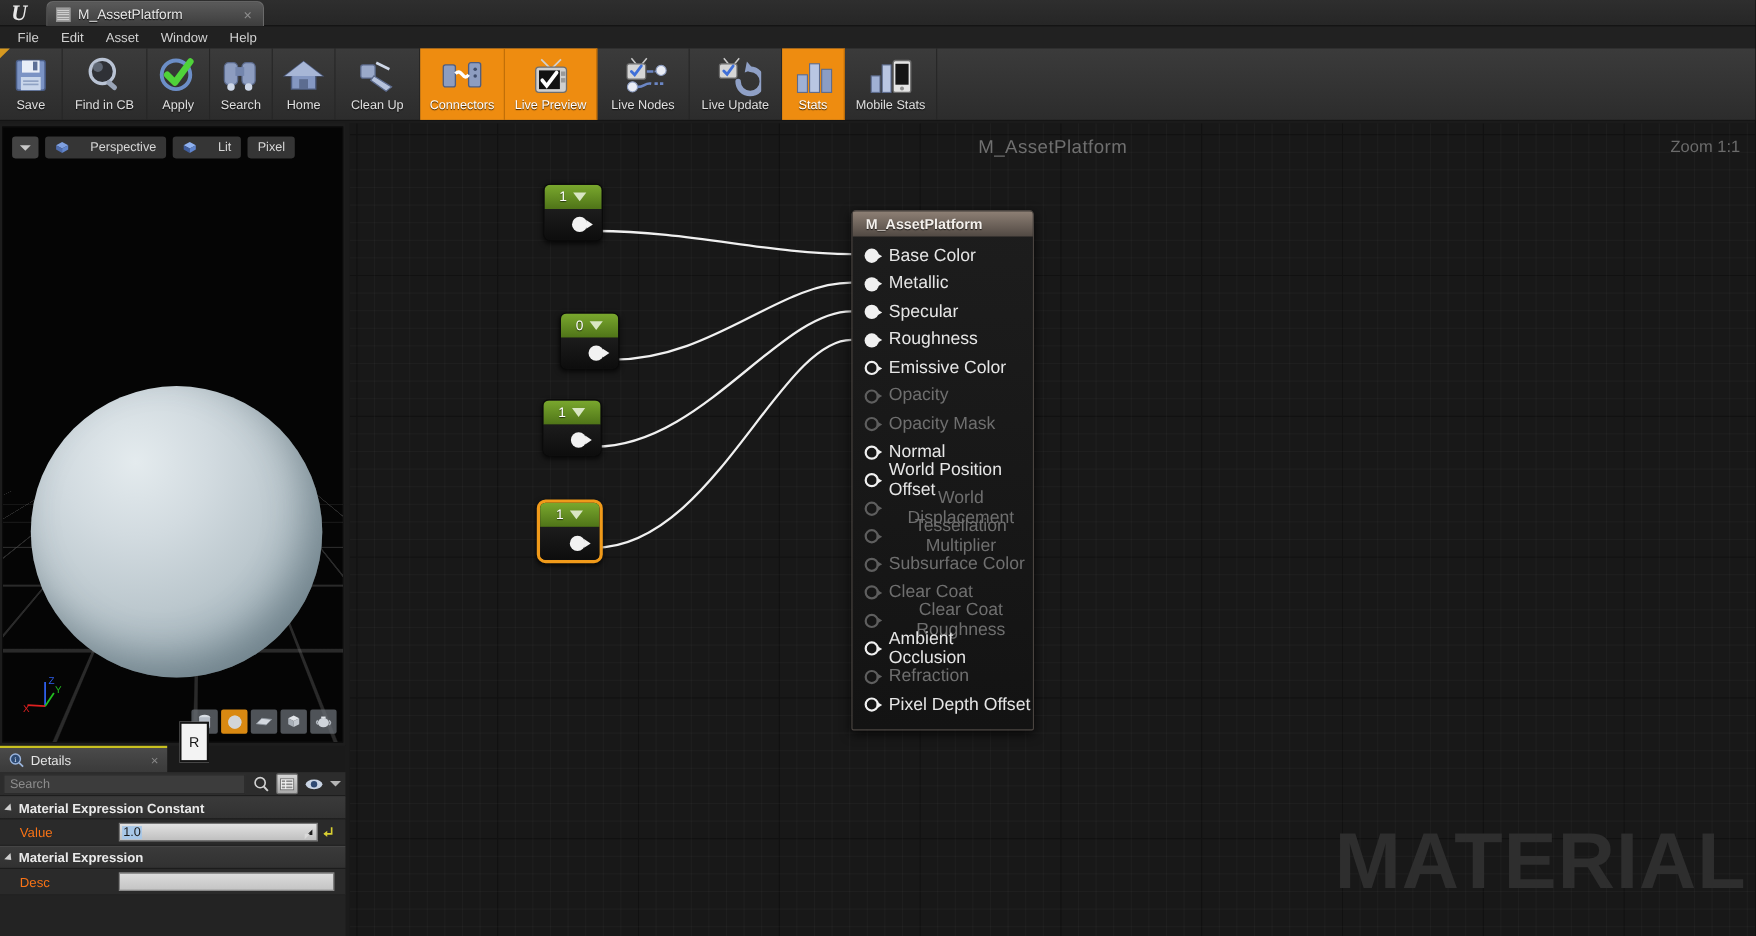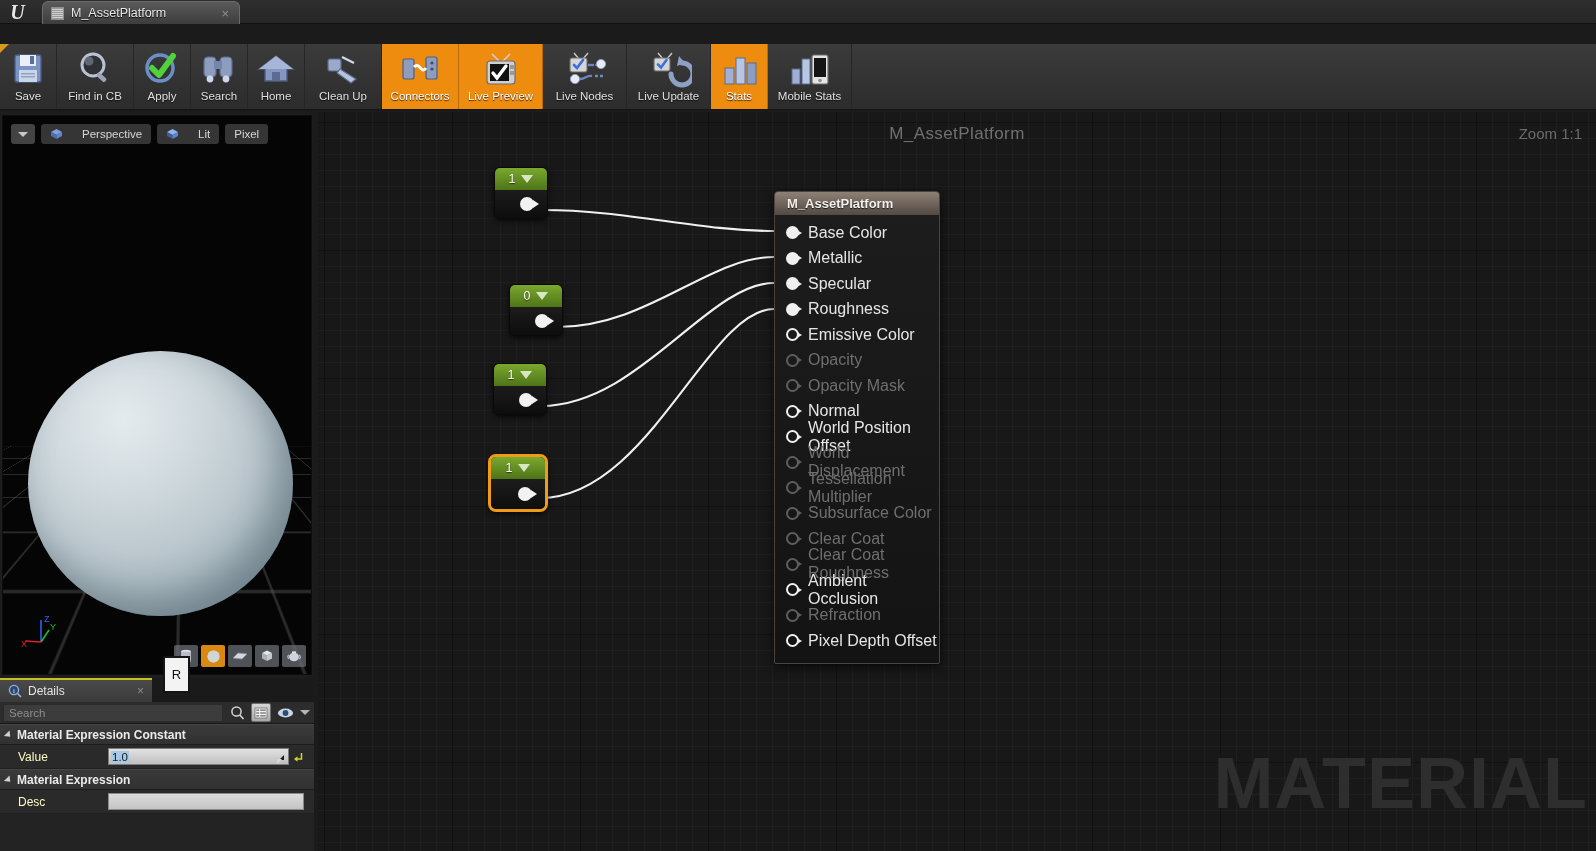--- a/index.html
+++ b/index.html
@@ -155,21 +155,21 @@
     height: 21px; background: linear-gradient(#3a3a3a,#313131);
     border-bottom: 1px solid #1c1c1c; border-top: 1px solid #454545;
     display: flex; align-items: center; padding-left: 6px; gap: 6px;
   }
   .tri-open { width: 0; height: 0; border-left: 5px solid #cfcfcf; border-top: 4px solid transparent; border-bottom: 4px solid transparent; transform: rotate(45deg); }
   .cat-lbl { font-size: 12px; font-weight: bold; color: #eaeaea; }
   .prop-row {
     height: 24px; background: #2a2a2a; border-bottom: 1px solid #202020;
     display: flex; align-items: center;
   }
-  .prop-lbl { width: 108px; padding-left: 18px; font-size: 12px; color: #fef9c3; }
+  .prop-lbl { width: 108px; padding-left: 18px; font-size: 12px; color: #f97316; }
   .prop-val { flex: 1; padding-right: 10px; display: flex; align-items: center; gap: 4px; }
   .num-field {
     flex: 1; height: 17px; background: linear-gradient(#e2e2e2,#bfbfbf);
     border: 1px solid #7d7d7d; display: flex; align-items: center;
     padding: 0 2px; position: relative;
   }
   .num-sel { background: #a8c8e8; color: #1a1a1a; font-size: 11.5px; padding: 0 1px; }
   .spin { position: absolute; right: 3px; width: 9px; height: 11px; }
   .revert { width: 11px; height: 13px; position: relative; flex: none; }
   .text-field {
@@ -277,36 +277,43 @@
   }
   .pin-circle.filled { background: #f0f0f0; }
   .pin-circle.hollow { border: 2.5px solid #f0f0f0; }
   .pin-circle.dim { border: 2.5px solid #5e5e5e; }
   .pin-arr {
     position: absolute; right: -1px; top: 3.5px; width: 0; height: 0;
     border-left: 5px solid #f0f0f0; border-top: 3px solid transparent; border-bottom: 3px solid transparent;
   }
   .pin-arr.dim { border-left-color: #5e5e5e; }
   .pin-lbl { font-size: 16px; color: #e6e6e6; }
-  .pin-lbl.dim { color: #6f6f6f; }
+  .pin-lbl.dim { color: #6f6f6f; text-align: center; }
 </style>
 </head>
 <body>
 
 <div id="app">
 
   <div class="titlebar">
     <div class="ue-logo">U</div>
     <div class="asset-tab">
       <div class="tab-doc-icon"></div>
       <div class="tab-title">M_AssetPlatform</div>
       <div class="tab-close">×</div>
     </div>
   </div>
 
+  <div class="menubar">
+    <div class="menu-item">File</div>
+    <div class="menu-item">Edit</div>
+    <div class="menu-item">Asset</div>
+    <div class="menu-item">Window</div>
+    <div class="menu-item">Help</div>
+  </div>
 
   <div class="toolbar">
     <div class="tb-corner"></div>
 
     <div class="tb-btn">
       <div class="tb-ico">
         <svg width="46" height="40" viewBox="0 0 46 40">
           <rect x="10" y="6" width="26" height="27" rx="2" fill="#7b93c4"></rect>
           <rect x="10" y="6" width="26" height="27" rx="2" fill="none" stroke="#4a5d86" stroke-width="1.4"></rect>
           <rect x="15" y="6" width="16" height="11" fill="#e9eef7"></rect>

